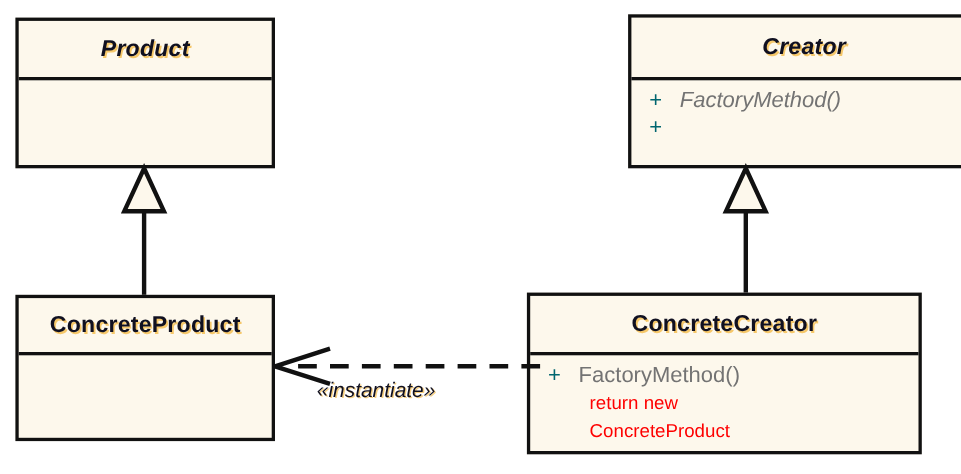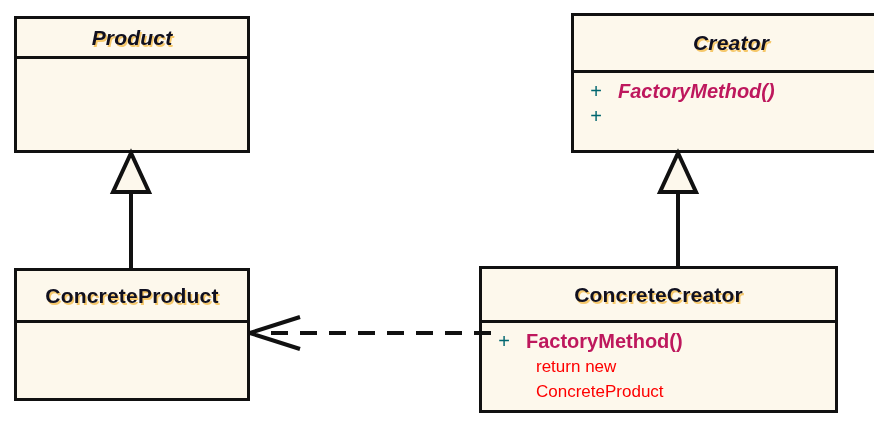--- a/index.html
+++ b/index.html
@@ -58,22 +58,21 @@
     white-space: nowrap;
   }
   .member-vis {
     width: 44px;
     text-align: center;
     flex: 0 0 44px;
     color: #00666f;
     font-weight: normal;
   }
   .member-name {
-    color: #be185d;
-    font-weight: bold;
+    color: #737373;
   }
   .member-name.abstract {
     font-style: italic;
   }
   .member-note {
     color: #fe0000;
     font-size: 17px;
     line-height: 25px;
     white-space: nowrap;
     padding-left: 54px;
@@ -96,21 +95,21 @@
     text-shadow: 1.2px 1.2px 0 rgba(240,160,0,0.5);
     white-space: nowrap;
   }
 </style>
 </head>
 <body>
 
 <div id="canvas">
 
   <div class="uml-class" style="left:14px; top:16px; width:236px; height:137px;">
-    <div class="uml-name-compartment" style="height:40px;">
+    <div class="uml-name-compartment" style="height:54px;">
       <span class="class-title abstract">Product</span>
     </div>
     <div class="uml-members-compartment" style="height:77px;"></div>
   </div>
 
   <div class="uml-class" style="left:543px; top:13px; width:320px; height:140px;margin-left:28px;">
     <div class="uml-name-compartment" style="height:57px;">
       <span class="class-title abstract">Creator</span>
     </div>
     <div class="uml-members-compartment" style="height:77px;">
@@ -156,14 +155,15 @@
       <line x1="678" y1="192" x2="678" y2="266" stroke="#111111" stroke-width="4"></line>
       <polygon points="678,153 660,192 696,192" fill="#fdf8ec" stroke="#111111" stroke-width="4" stroke-linejoin="miter"></polygon>
     </g>
 
     <g>
       <line x1="491" y1="333" x2="266" y2="333" stroke="#111111" stroke-width="4" stroke-dasharray="17,12"></line>
       <path d="M 250 333 L 300 317 M 250 333 L 300 349" stroke="#111111" stroke-width="4" fill="none" stroke-linecap="butt"></path>
     </g>
   </svg>
 
+  <div class="stereotype-label" style="left:288px; top:345px;">«instantiate»</div>
 
 </div>
 
 </body></html>

